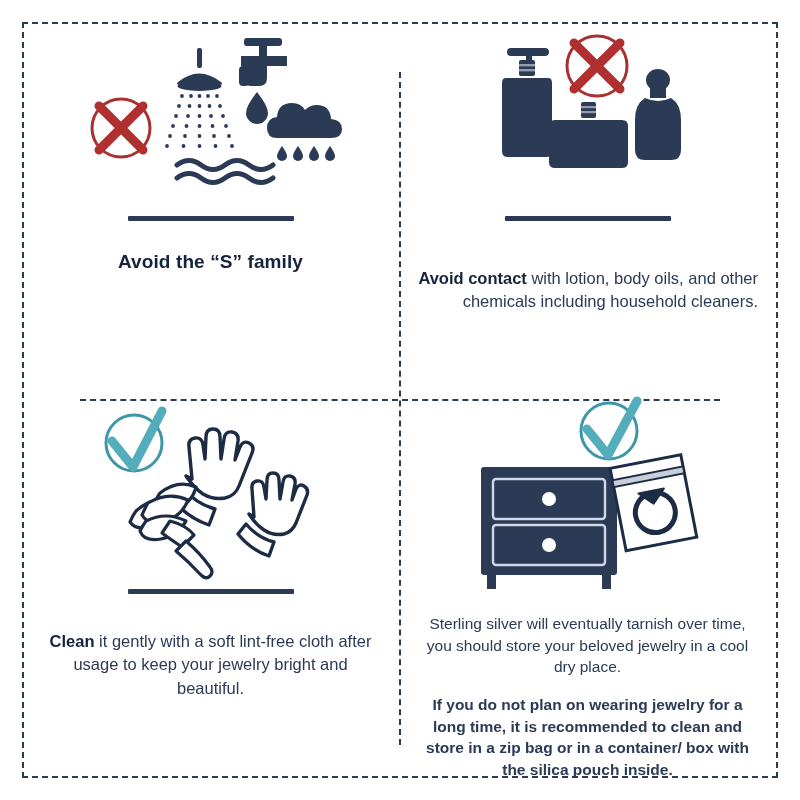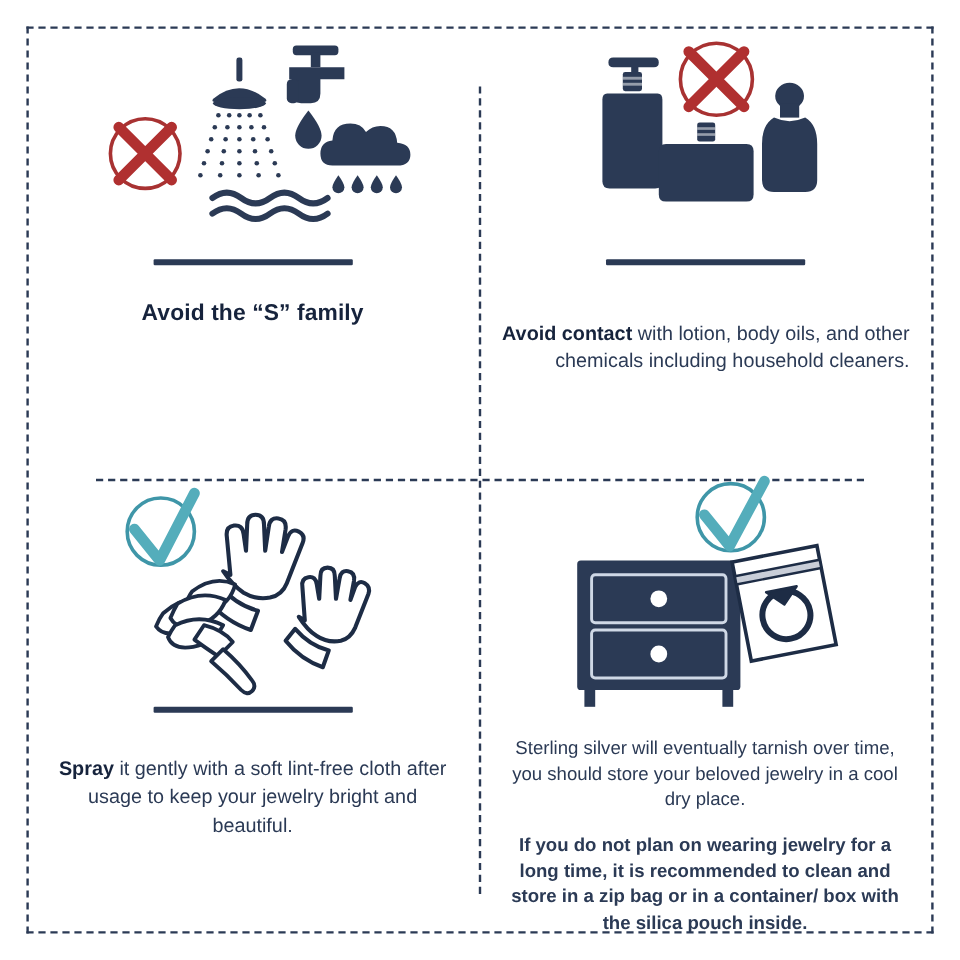--- a/index.html
+++ b/index.html
@@ -277,21 +277,21 @@
             <path d="M50 104 q18 -16 38 -10 q-3 17 -20 24 q-17 7 -24 -3 q3 -7 6 -11 z"></path>
             <path d="M62 96 q20 -12 40 -3 q-6 16 -23 21 q-17 5 -23 -6 q3 -7 6 -12 z"></path>
             <path d="M60 114 q20 -10 40 0 q-8 15 -25 18 q-17 3 -21 -8 q3 -6 6 -10 z"></path>
             <path d="M84 114 q16 4 24 14 l-12 12 q-12 -8 -20 -14 z" fill="#ffffff"></path>
             <path d="M100 134 q14 12 24 26 q4 5 0 9 q-4 4 -9 -1 q-12 -13 -25 -24 z"></path>
           </g>
         </svg>
       </div>
       <div class="rule"></div>
       <div class="copy">
-        <p class="para"><b>Spray</b><span> it gently with a soft lint-free cloth after usage to keep your jewelry bright and beautiful.</span></p>
+        <p class="para"><b>Clean</b><span> it gently with a soft lint-free cloth after usage to keep your jewelry bright and beautiful.</span></p>
       </div>
     </div>
 
     <div class="cell q4">
       <div class="art">
         <svg width="250" height="170" viewBox="0 0 250 170" aria-hidden="true">
 
           <g>
             <circle cx="146" cy="32" r="28" fill="none" stroke="#3f96a8" stroke-width="3"></circle>
             <path d="M124 30 L145 56 L174 2" fill="none" stroke="#54adbb" stroke-width="9" stroke-linecap="round" stroke-linejoin="round"></path>

